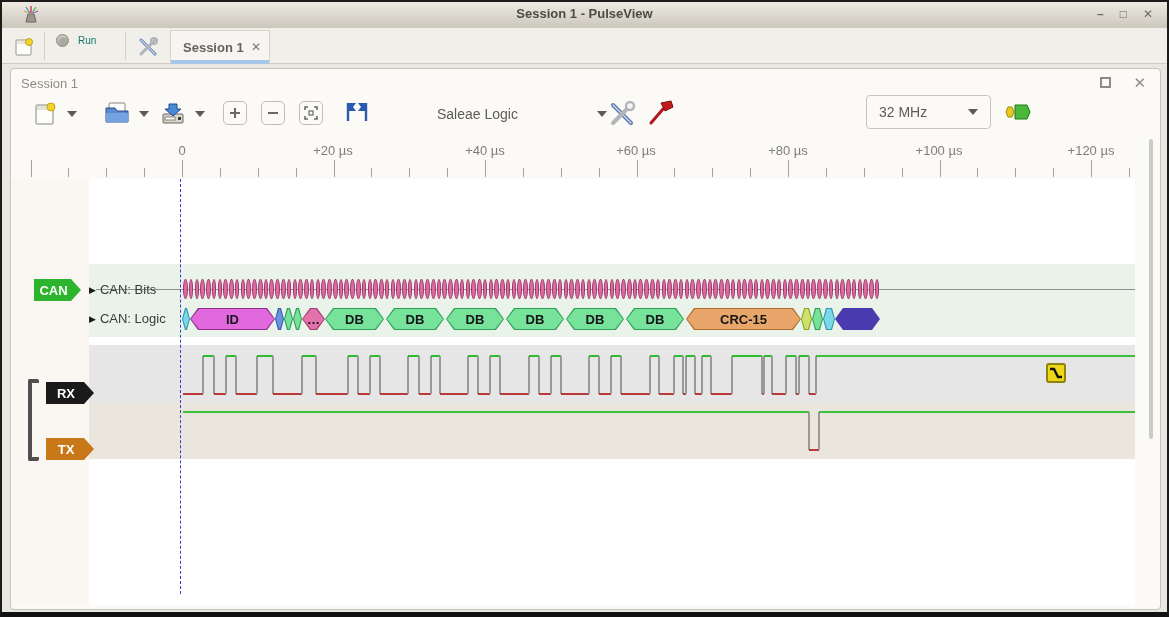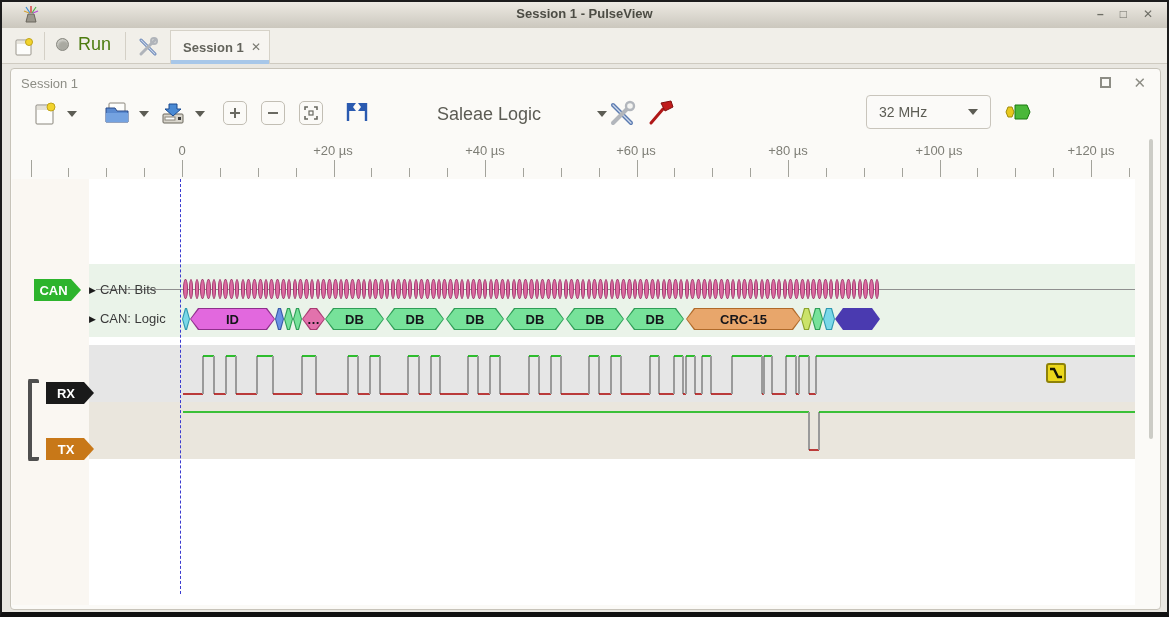--- a/index.html
+++ b/index.html
@@ -20,21 +20,21 @@
 
   
   .main-toolbar { position:absolute; left:0; top:26px; width:100%; height:36px;
     background:#f1efe9; border-bottom:1px solid #cfcbc1; }
   .tb-sep { position:absolute; top:4px; width:1px; height:28px; background:#d4d0c6; }
   .mt-btn { position:absolute; top:7px; width:24px; height:24px; display:flex;
     align-items:center; justify-content:center; }
   .run-btn { position:absolute; left:54px; top:6px; display:flex; align-items:center; gap:9px; }
   .run-ball { width:13px; height:13px; border-radius:50%; background:#a9a9a1;
     border:1px solid #8b8b83; box-shadow:inset 1px 2px 2px #cfcfc9; }
-  .run-label { font-size:18px; color:#4d7c0f; }
+  .run-label { font-size:10px; color:#0f766e; }
   .tab { position:absolute; left:168px; top:2px; width:100px; height:34px;
     background:#f7f5f1; border:1px solid #d6d2c8; border-bottom:none; }
   .tab .tab-label { position:absolute; left:12px; top:9px; font-size:13px; font-weight:bold; color:#63635b; }
   .tab .tab-close { position:absolute; right:8px; top:9px; font-size:12px; color:#7a7a72; }
   .tab .tab-underline { position:absolute; left:0; bottom:0; width:100%; height:4px; background:#a7c7e9; }
 
   
   .panel { position:absolute; left:8px; top:66px; width:1151px; height:542px;
     background:#fbfaf7; border:1px solid #c7c3b9; border-radius:4px; }
   .panel-title { position:absolute; left:10px; top:7px; font-size:13px; color:#8d8d85; }
@@ -47,21 +47,21 @@
   .st-item { position:absolute; display:flex; align-items:center; justify-content:center; }
   .dd-arrow { width:0; height:0; border-left:5px solid transparent; border-right:5px solid transparent;
     border-top:6px solid #5c5c54; }
   .sq-btn { width:24px; height:24px; border:1px solid #c2beb4; border-radius:5px; background:#fbfaf7;
     display:flex; align-items:center; justify-content:center; color:#6a6a62; }
   .combo { position:absolute; height:34px; background:#fbfaf8; border:1px solid #c9c5bc;
     border-radius:4px; display:flex; align-items:center; padding:0 12px; }
   .combo .combo-value { font-size:14px; color:#5c5c54; }
   .combo .dd-arrow { position:absolute; right:12px; }
   .flat-combo { position:absolute; height:34px; display:flex; align-items:center; }
-  .flat-combo .combo-value { font-size:18px; color:#5c5c54; }
+  .flat-combo .combo-value { font-size:14px; color:#5c5c54; }
 
   
   .ruler { position:absolute; left:0; top:72px; width:100%; height:38px; }
   .ruler-label { position:absolute; top:2px; transform:translateX(-50%); font-size:13px; color:#7e7e76; }
   .tick { position:absolute; width:1px; background:#a3a39b; }
 
   
   .trace-area { position:absolute; left:1px; top:110px; width:1123px; height:426px; background:#ffffff; overflow:hidden; }
   .gutter { position:absolute; left:0; top:0; width:77px; height:100%; background:#faf7f2; }
   .row-bg { position:absolute; left:77px; width:1060px; }

